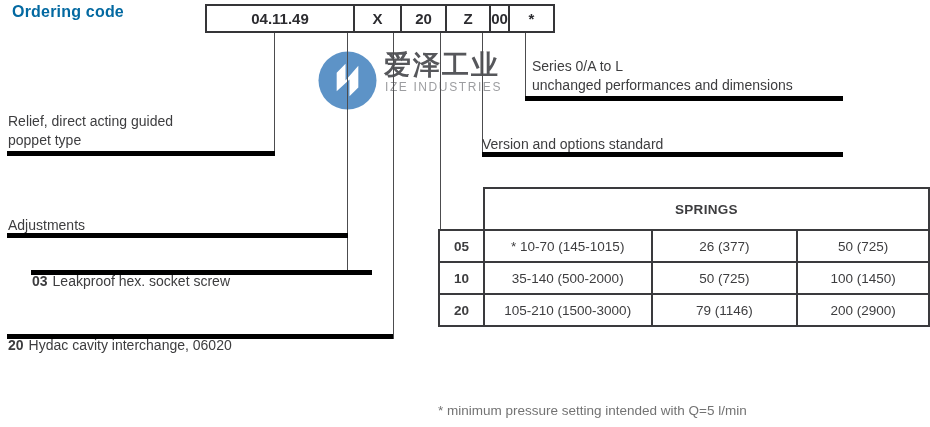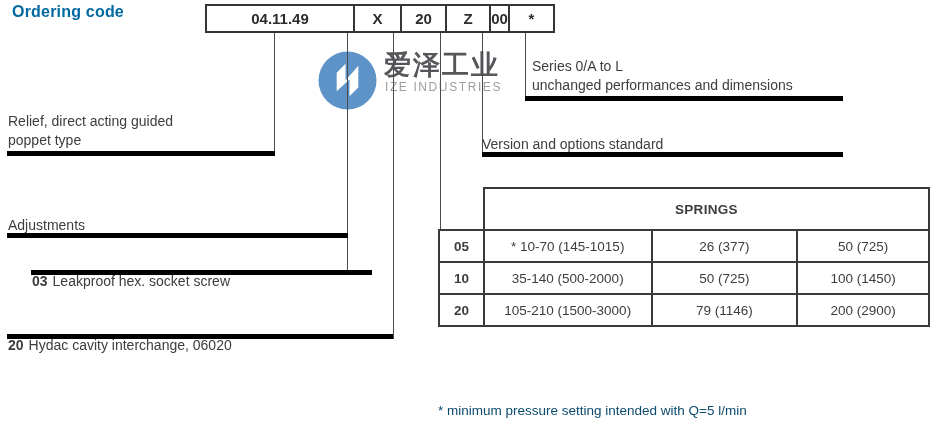--- a/index.html
+++ b/index.html
@@ -70,21 +70,21 @@
     padding:0; font-size:13.5px; color:#3d3d3f; background:#fff;
   }
   .springs .ghost { border:none; background:transparent; }
   .springs .t-title { height:42px; font-weight:bold; font-size:14px; letter-spacing:.3px; }
   .springs .t-head  { height:65px; font-weight:normal; white-space:pre-line; line-height:17px; }
   .springs .t-row td, .springs .t-row th { height:30px; }
   .springs th.rowcode { font-weight:bold; }
 
   .footnote {
     position:absolute; left:438px; top:403px;
-    font-size:13.5px; color:#0c4a6e; z-index:3;
+    font-size:13.5px; color:#737373; z-index:3;
   }
 </style>
 </head>
 <body>
 
 <div class="page">
 
   <div class="page-title">Ordering code</div>
 
   <div class="codebox">

